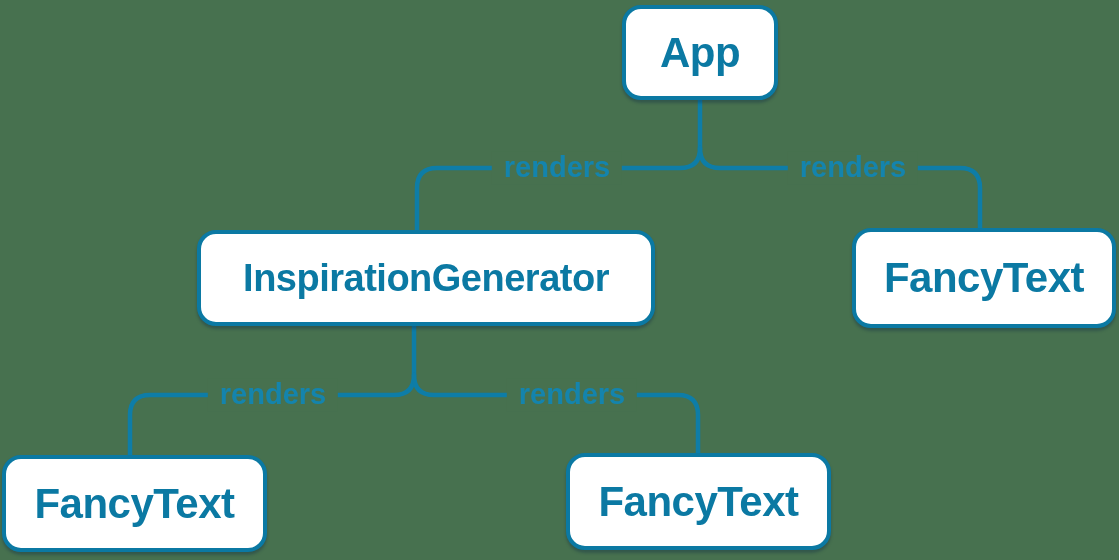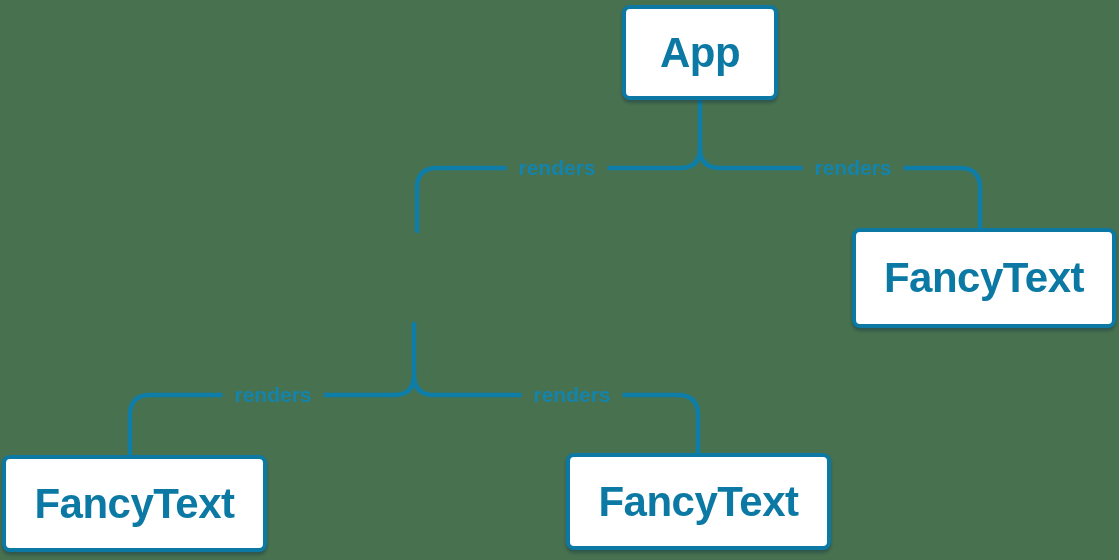--- a/index.html
+++ b/index.html
@@ -16,41 +16,41 @@
     fill:none;
     stroke: var(--line, #0E7DA7);
     stroke-width:4.5;
     stroke-linecap:round;
   }
   .node {
     position:absolute;
     box-sizing:border-box;
     background: var(--node-fill, #FFFFFF);
     border:4px solid var(--accent, #0B79A3);
-    border-radius:8px;
+    border-radius:19px;
     display:flex;
     align-items:center;
     justify-content:center;
     box-shadow: 0 3px 3px rgba(15,40,70,0.35);
   }
   .node-label {
     color: var(--accent, #0B79A3);
     font-size:42px;
     font-weight:bold;
     letter-spacing:-0.5px;
     white-space:nowrap;
   }
   .node--wide .node-label { font-size:38px; }
   .edge-label {
     position:absolute;
     transform:translate(-50%,-50%);
     background: var(--bg, #47714F);
     color: var(--edge-label, #1484AD);
     padding:0 12px;
-    font-size:21px;
+    font-size:29px;
     font-weight:bold;
     line-height:1.15;
     white-space:nowrap;
   }
 </style>
 </head>
 <body>
 
 <div class="stage">
 
@@ -60,20 +60,23 @@
     <path d="M700 148 Q700 168 720 168 L960 168 Q980 168 980 188 L980 229"></path>
     <path d="M414 324 L414 375"></path>
     <path d="M414 375 Q414 395 394 395 L150 395 Q130 395 130 415 L130 456"></path>
     <path d="M414 375 Q414 395 434 395 L678 395 Q698 395 698 415 L698 455"></path>
   </svg>
 
   <div class="node" style="left:622px; top:5px; width:156px; height:95px;">
     <span class="node-label">App</span>
   </div>
 
+  <div class="node node--wide" style="left:197px; top:230px; width:458px; height:96px;">
+    <span class="node-label">InspirationGenerator</span>
+  </div>
 
   <div class="node" style="left:852px; top:228px; width:264px; height:100px;">
     <span class="node-label">FancyText</span>
   </div>
 
   <div class="node" style="left:2px; top:455px; width:265px; height:97px;">
     <span class="node-label">FancyText</span>
   </div>
 
   <div class="node" style="left:566px; top:453px; width:265px; height:97px;">

